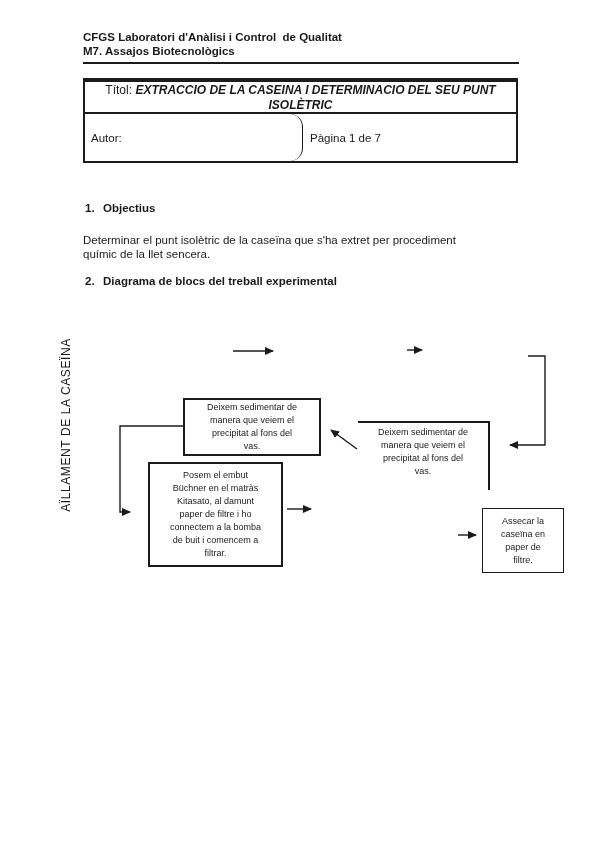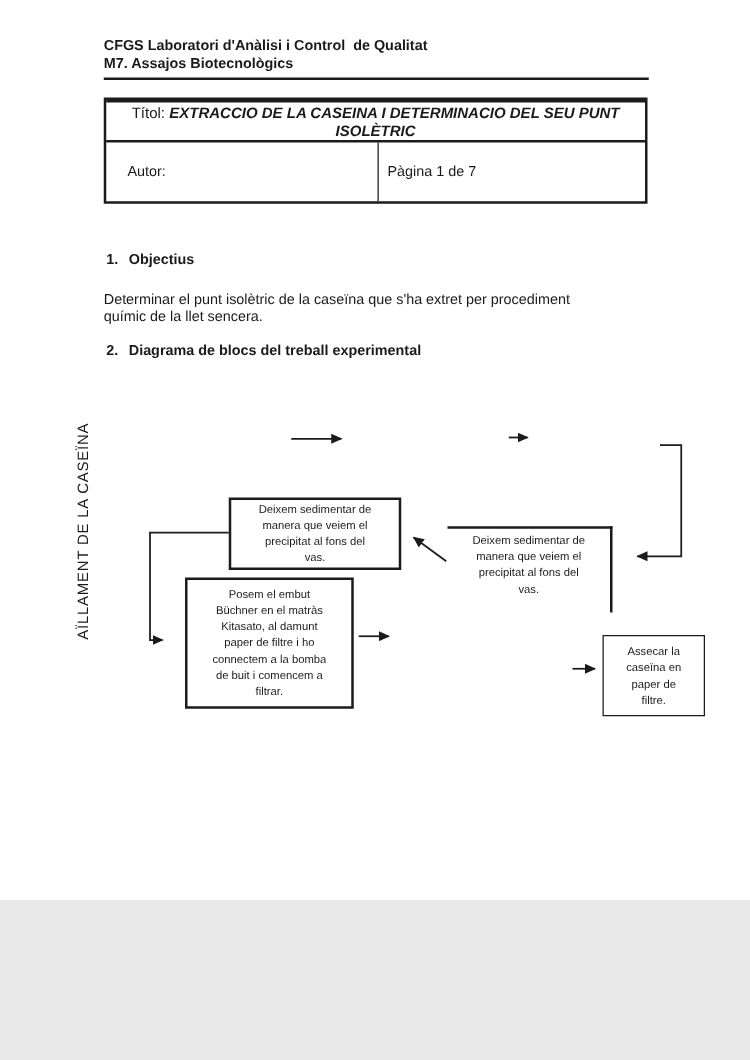--- a/index.html
+++ b/index.html
@@ -1,35 +1,35 @@
 <!DOCTYPE html>
 <html><head>
 <meta charset="utf-8">
 <style>
   html,body{margin:0;padding:0;background:#e8e8e8;}
   .page{
-    position:relative;width:600px;height:720px;background:#ffffff;
+    position:relative;width:600px;height:848px;background:#ffffff;
     font-family:"Liberation Sans","DejaVu Sans",sans-serif;color:#1a1a1a;
     overflow:hidden;margin:0 auto;
   }
   
   .doc-header{position:absolute;left:83px;top:31px;width:436px;}
   .doc-header .hline{font-size:11.5px;font-weight:bold;line-height:13.5px;white-space:pre-wrap;}
   .header-rule{margin-top:4px;height:2px;background:#1b1b1b;}
   
   .info-table{position:absolute;left:83px;top:78px;width:435px;border:2px solid #1b1b1b;box-sizing:border-box;background:#fff;}
   .tr1{display:flex;height:27px;}
   .tr1 .cell{display:flex;align-items:center;justify-content:center;font-weight:bold;font-size:11.5px;}
   .c-inst{width:218px;border-right:1.5px solid #1b1b1b;box-sizing:border-box;}
   .c-dept{flex:1;}
   .tr2{border-top:2.5px solid #1b1b1b;height:32px;text-align:center;font-size:12px;line-height:15px;padding-top:1px;box-sizing:border-box;}
   .title-label{font-weight:normal;}
   .title-text{font-weight:bold;font-style:italic;white-space:pre-line;}
   .tr3{border-top:2.5px solid #1b1b1b;display:flex;height:47px;font-size:11.5px;}
-  .c-autor{width:218px;border-right:1.5px solid #1b1b1b;box-sizing:border-box;display:flex;align-items:center;padding-left:17px;}
+  .c-autor{width:218px;border-right:1.5px solid #1b1b1b;box-sizing:border-box;display:flex;align-items:center;padding-left:6px;border-radius:13px;}
   .c-dates{width:118px;border-right:1.5px solid #1b1b1b;box-sizing:border-box;padding:2px 0 0 5px;line-height:13px;}
   .date-final{margin-top:11px;}
   .c-page{flex:1;display:flex;align-items:center;padding-left:7px;}
   
   .sec-heading{position:absolute;left:85px;display:flex;font-size:11.5px;font-weight:bold;}
   .sec-heading .num{width:18px;}
   .sec-obj{top:202px;}
   .sec-diag{top:275px;}
   .body-par{position:absolute;left:83px;top:233px;width:430px;font-size:11.5px;line-height:14px;white-space:pre-line;}
   

